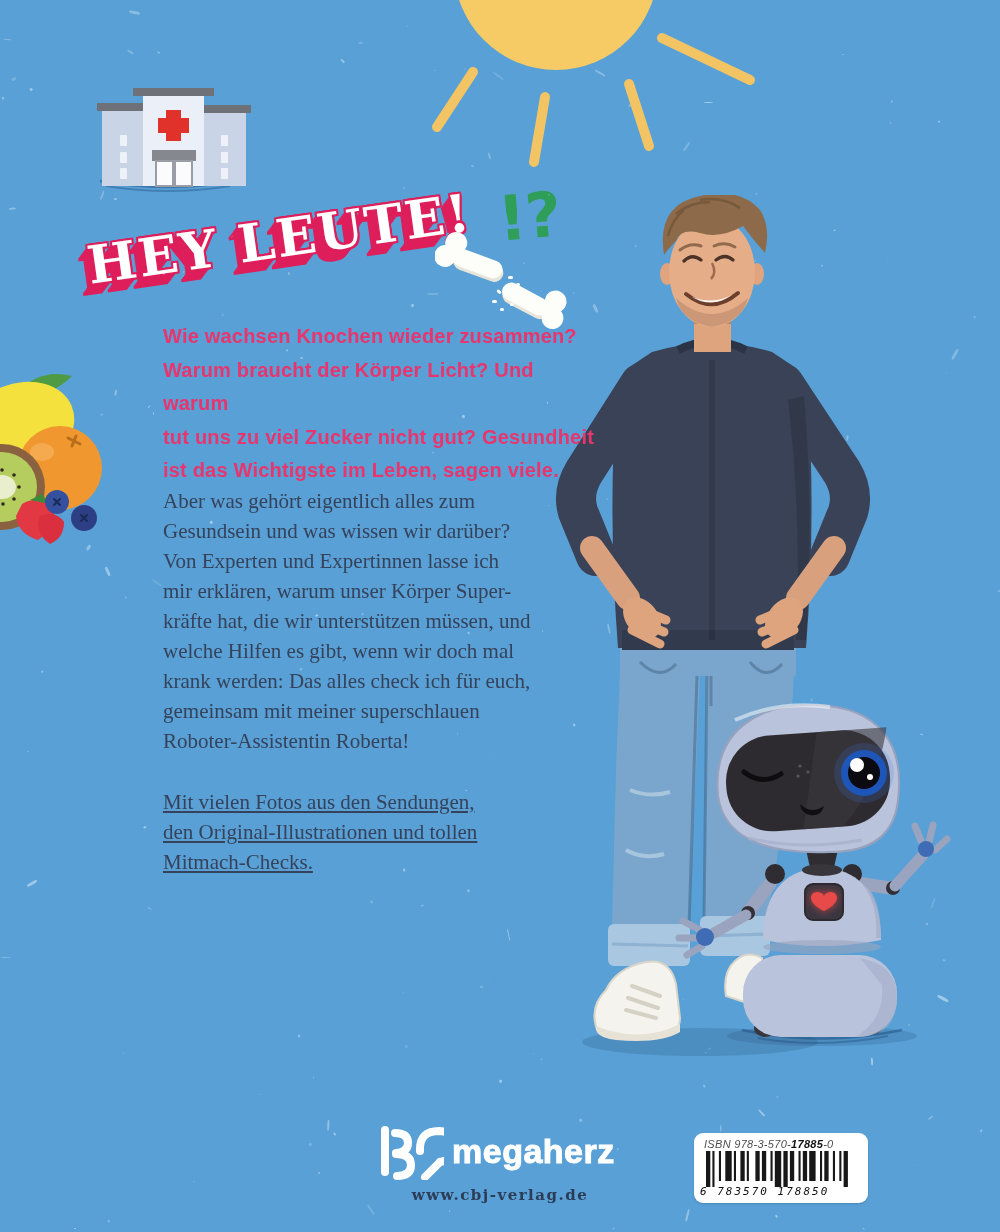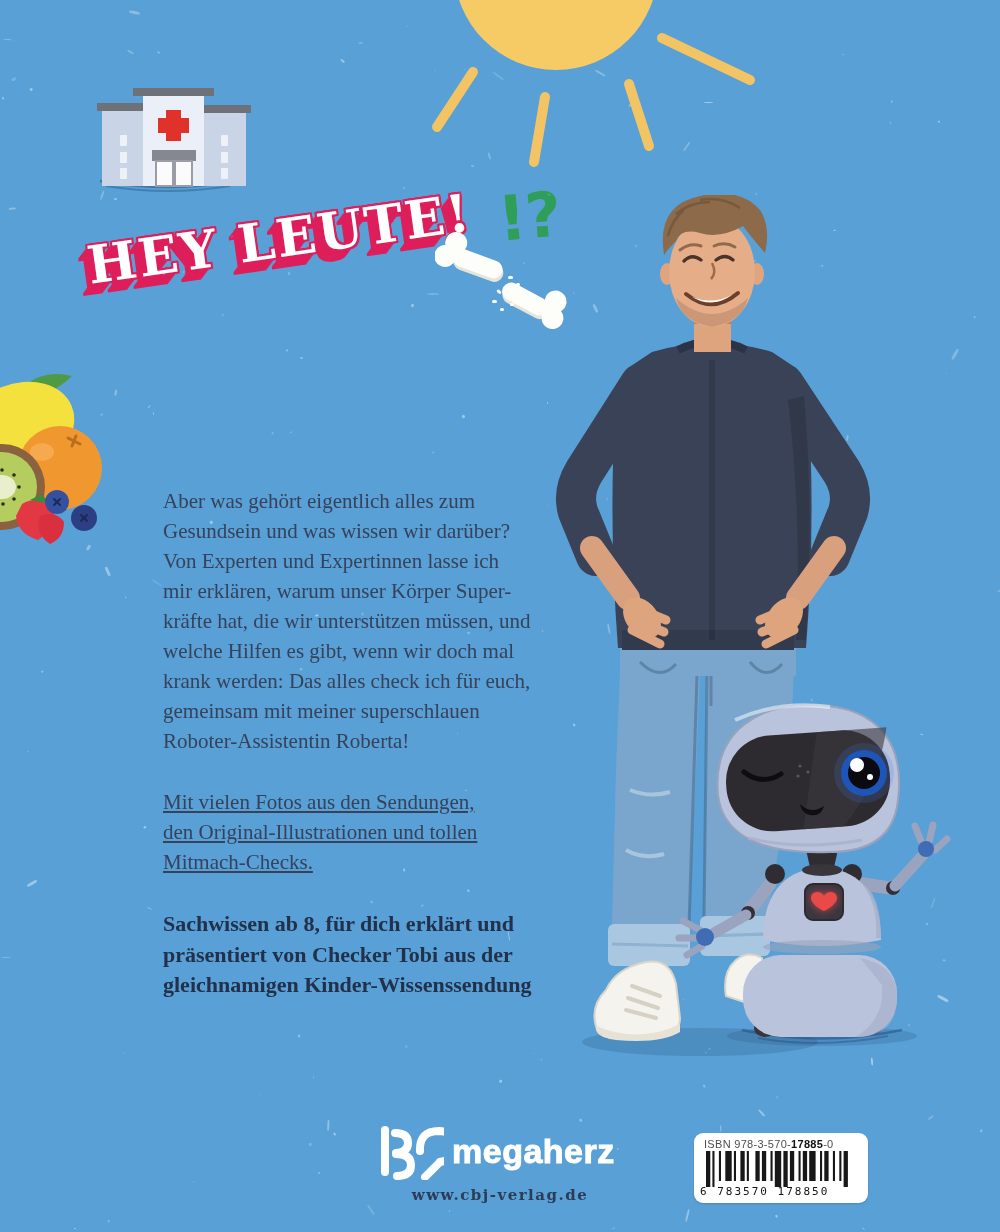--- a/index.html
+++ b/index.html
@@ -488,50 +488,51 @@
       <circle cx="800" cy="766" r="1.6"></circle>
         <circle cx="808" cy="772" r="1.6"></circle>
         <circle cx="798" cy="776" r="1.6"></circle>
     </g>
     <path d="M800,804 q11,11 24,2 q-3,11 -14,9 q-9,-2 -10,-11 Z" fill="#0f0e12"></path>
     <path d="M748,838 Q800,851 862,840" stroke="#a6afc9" stroke-width="3" fill="none" opacity="0.7"></path>
   </svg>
 
   <div class="abs headline">HEY LEUTE!</div>
   <div class="abs interjection">!?</div>
+  <div class="abs pink-par" style="z-index:5;">Wie wachsen Knochen wieder zusammen?
+Warum braucht der Körper Licht? Und warum
+tut uns zu viel Zucker nicht gut? Gesundheit
+ist das Wichtigste im Leben, sagen viele.</div>
   <div class="abs serif-par" style="z-index:5;">Aber was gehört eigentlich alles zum
 Gesundsein und was wissen wir darüber?
 Von Experten und Expertinnen lasse ich
 mir erklären, warum unser Körper Super-
 kräfte hat, die wir unterstützen müssen, und
 welche Hilfen es gibt, wenn wir doch mal
 krank werden: Das alles check ich für euch,
 gemeinsam mit meiner superschlauen
 Roboter-Assistentin Roberta!</div>
   <div class="abs serif-par features" style="z-index:5;">Mit vielen Fotos aus den Sendungen,
 den Original-Illustrationen und tollen
 Mitmach-Checks.</div>
-  <div class="abs serif-par audience" style="z-index:5;">Sachwissen ab 8, für dich erklärt und
-präsentiert von Checker Tobi aus der
-gleichnamigen Kinder-Wissenssendung</div>
 
   <svg class="abs" style="left:378px;top:1120px;z-index:5;" width="66" height="60" viewBox="0 0 66 60">
     <g stroke="#ffffff" stroke-width="8" stroke-linecap="round" fill="none">
       <line x1="7" y1="10" x2="7" y2="52"></line>
       <path d="M17,13 q13,0 13,10 q0,9 -12,10"></path>
       <path d="M18,34 q15,0 15,11 q0,11 -14,11"></path>
       <path d="M42,31 q-1,-20 19,-20 q17,1 16,16 q-1,13 -15,15"></path>
       <line x1="62" y1="42" x2="47" y2="57"></line>
     </g>
   </svg>
   <span class="sr">BR</span>
   <div class="abs megaherz" style="z-index:5;">megaherz</div>
   <div class="abs website" style="z-index:5;">www.cbj-verlag.de</div>
 
-  <div class="abs barcode" style="z-index:5;">
+  <div class="abs barcode" style="z-index:5;font-style:italic;">
     <div class="isbn-line"><span>ISBN 978-3-570-</span><b>17885</b><span>-0</span></div>
     <svg class="bars" width="154" height="36" id="barcode-svg">
         <rect x="2.0" y="0" width="4.3" height="36" fill="#181818"></rect>
         <rect x="8.4" y="0" width="2.1" height="36" fill="#181818"></rect>
         <rect x="14.9" y="0" width="2.1" height="30" fill="#181818"></rect>
         <rect x="21.3" y="0" width="6.4" height="30" fill="#181818"></rect>
         <rect x="29.9" y="0" width="2.1" height="30" fill="#181818"></rect>
         <rect x="36.4" y="0" width="4.3" height="30" fill="#181818"></rect>
         <rect x="42.8" y="0" width="2.1" height="30" fill="#181818"></rect>
         <rect x="51.4" y="0" width="4.3" height="30" fill="#181818"></rect>

